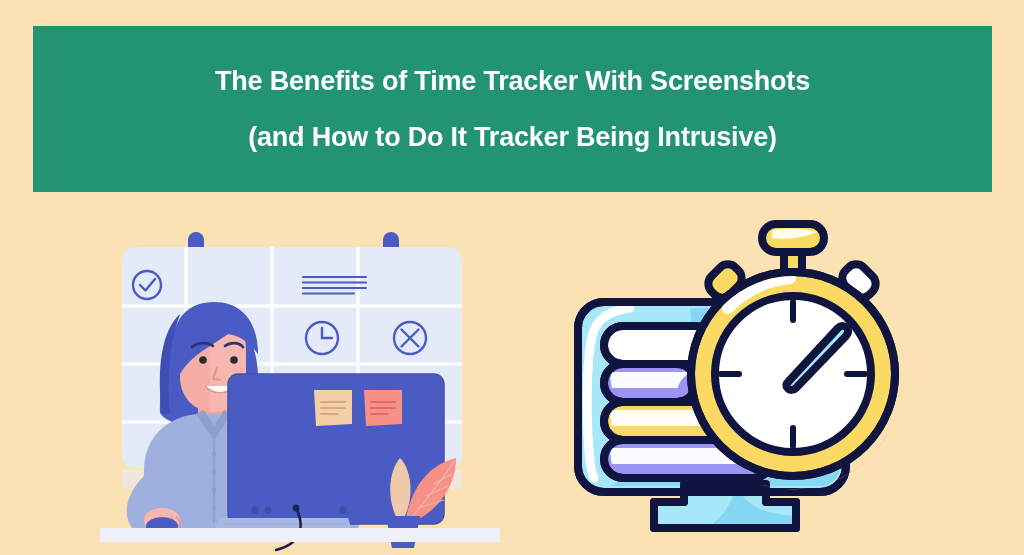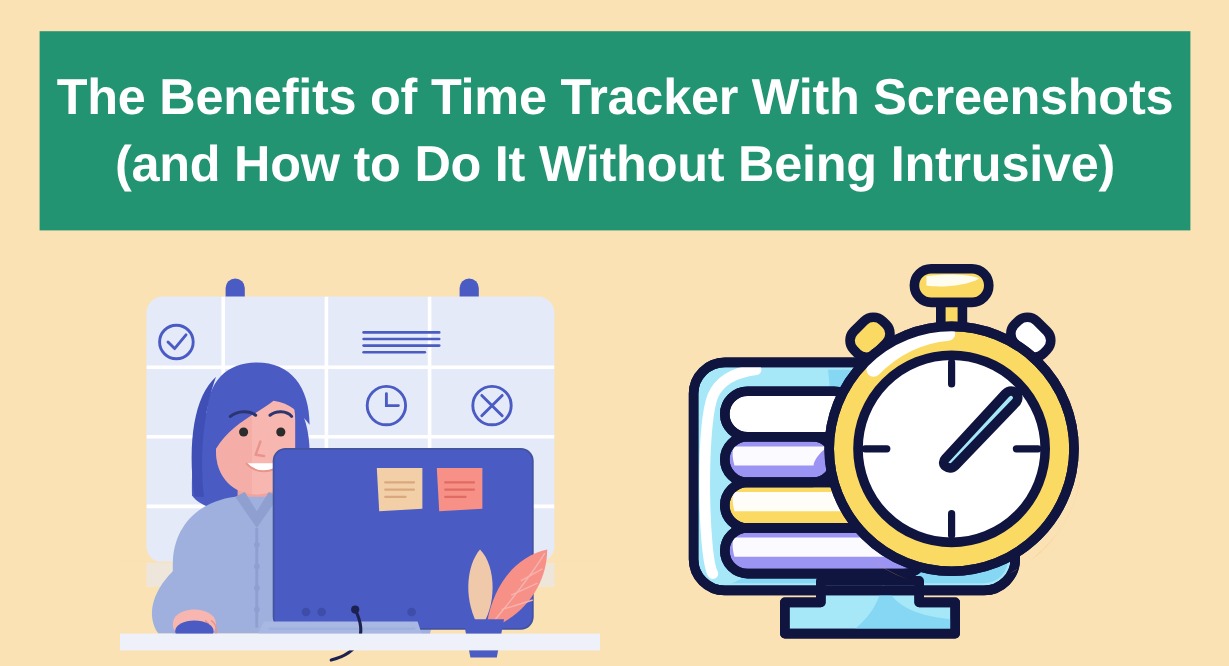--- a/index.html
+++ b/index.html
@@ -34,21 +34,21 @@
     display: flex;
     flex-direction: column;
     align-items: center;
     justify-content: center;
     box-sizing: border-box;
   }
   .title-line {
     color: #ffffff;
     font-family: "Liberation Sans", sans-serif;
     font-weight: bold;
-    font-size: 42px;
+    font-size: 27px;
     line-height: 56px;
     letter-spacing: -0.2px;
     white-space: nowrap;
     text-align: center;
   }
 
   
   .illus {
     position: absolute;
   }
@@ -66,21 +66,21 @@
   }
   svg { display: block; }
 </style>
 </head>
 <body>
 
 <div id="stage">
 
   <div id="title-banner">
     <div class="title-line">The Benefits of Time Tracker With Screenshots</div>
-    <div class="title-line">(and How to Do It Without Being Intrusive)</div>
+    <div class="title-line">(and How to Do It Tracker Being Intrusive)</div>
   </div>
 
   <div class="illus" id="illus-workspace">
     <svg width="400" height="337" viewBox="0 0 400 337" xmlns="http://www.w3.org/2000/svg">
       <defs>
         <clipPath id="calClip">
           <rect x="22" y="29" width="340" height="222" rx="14" ry="14"></rect>
         </clipPath>
       </defs>
 

